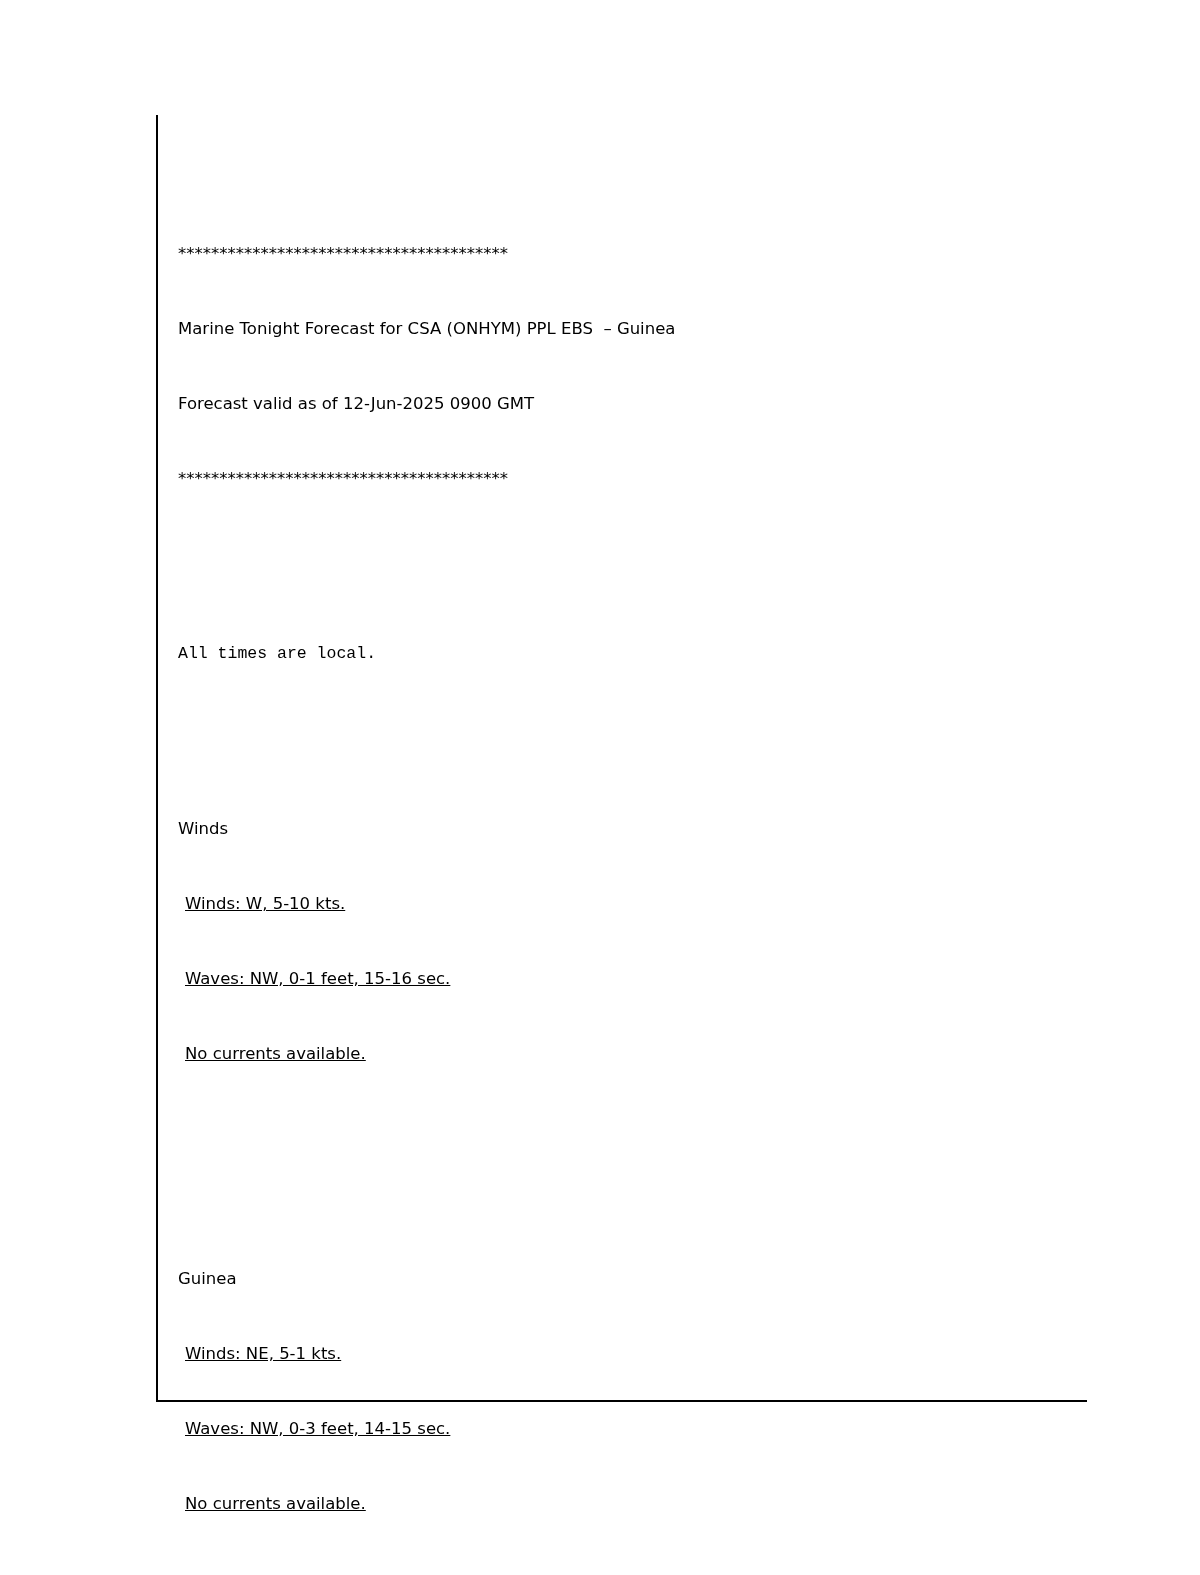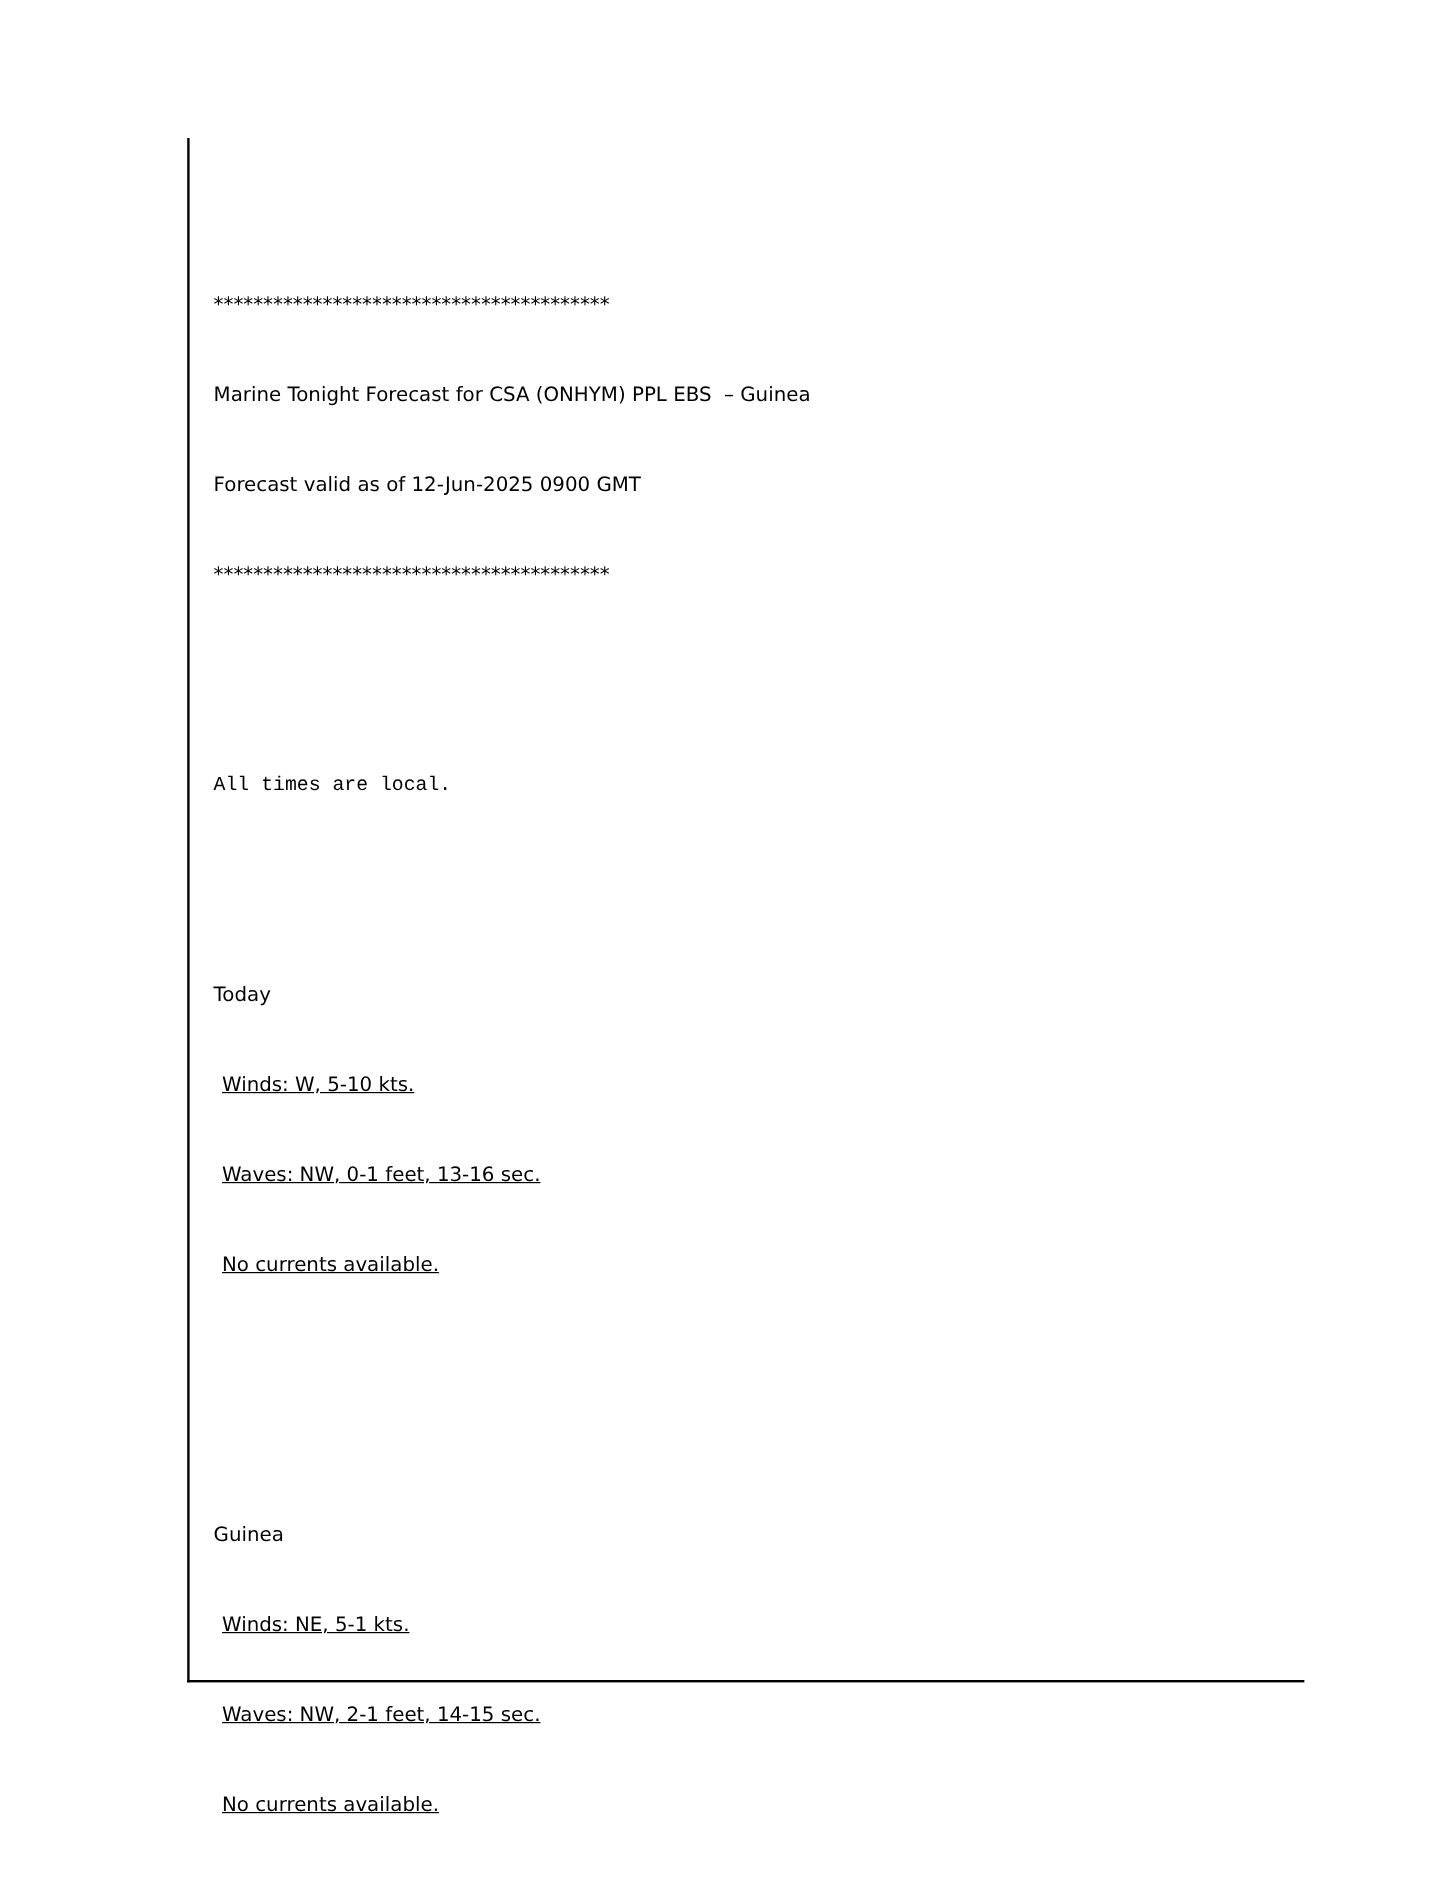--- a/index.html
+++ b/index.html
@@ -68,30 +68,30 @@
     <div class="hdr">
       <div>****************************************</div>
       <div>Marine Tonight Forecast for CSA (ONHYM) PPL EBS  – Guinea</div>
       <div>Forecast valid as of 12-Jun-2025 0900 GMT</div>
       <div>****************************************</div>
     </div>
 
     <div class="intro">All times are local.</div>
 
     <div class="fc">
-      <div class="lbl">Today</div>
+      <div class="lbl">Winds</div>
       <div class="det">Winds: W, 5-10 kts.</div>
-      <div class="det">Waves: NW, 0-1 feet, 13-16 sec.</div>
+      <div class="det">Waves: NW, 0-1 feet, 15-16 sec.</div>
       <div class="det">No currents available.</div>
     </div>
 
     <div class="fc">
       <div class="lbl">Guinea</div>
       <div class="det">Winds: NE, 5-1 kts.</div>
-      <div class="det">Waves: NW, 2-1 feet, 14-15 sec.</div>
+      <div class="det">Waves: NW, 0-3 feet, 14-15 sec.</div>
       <div class="det">No currents available.</div>
     </div>
 
     
 
     
 
     
 
     

